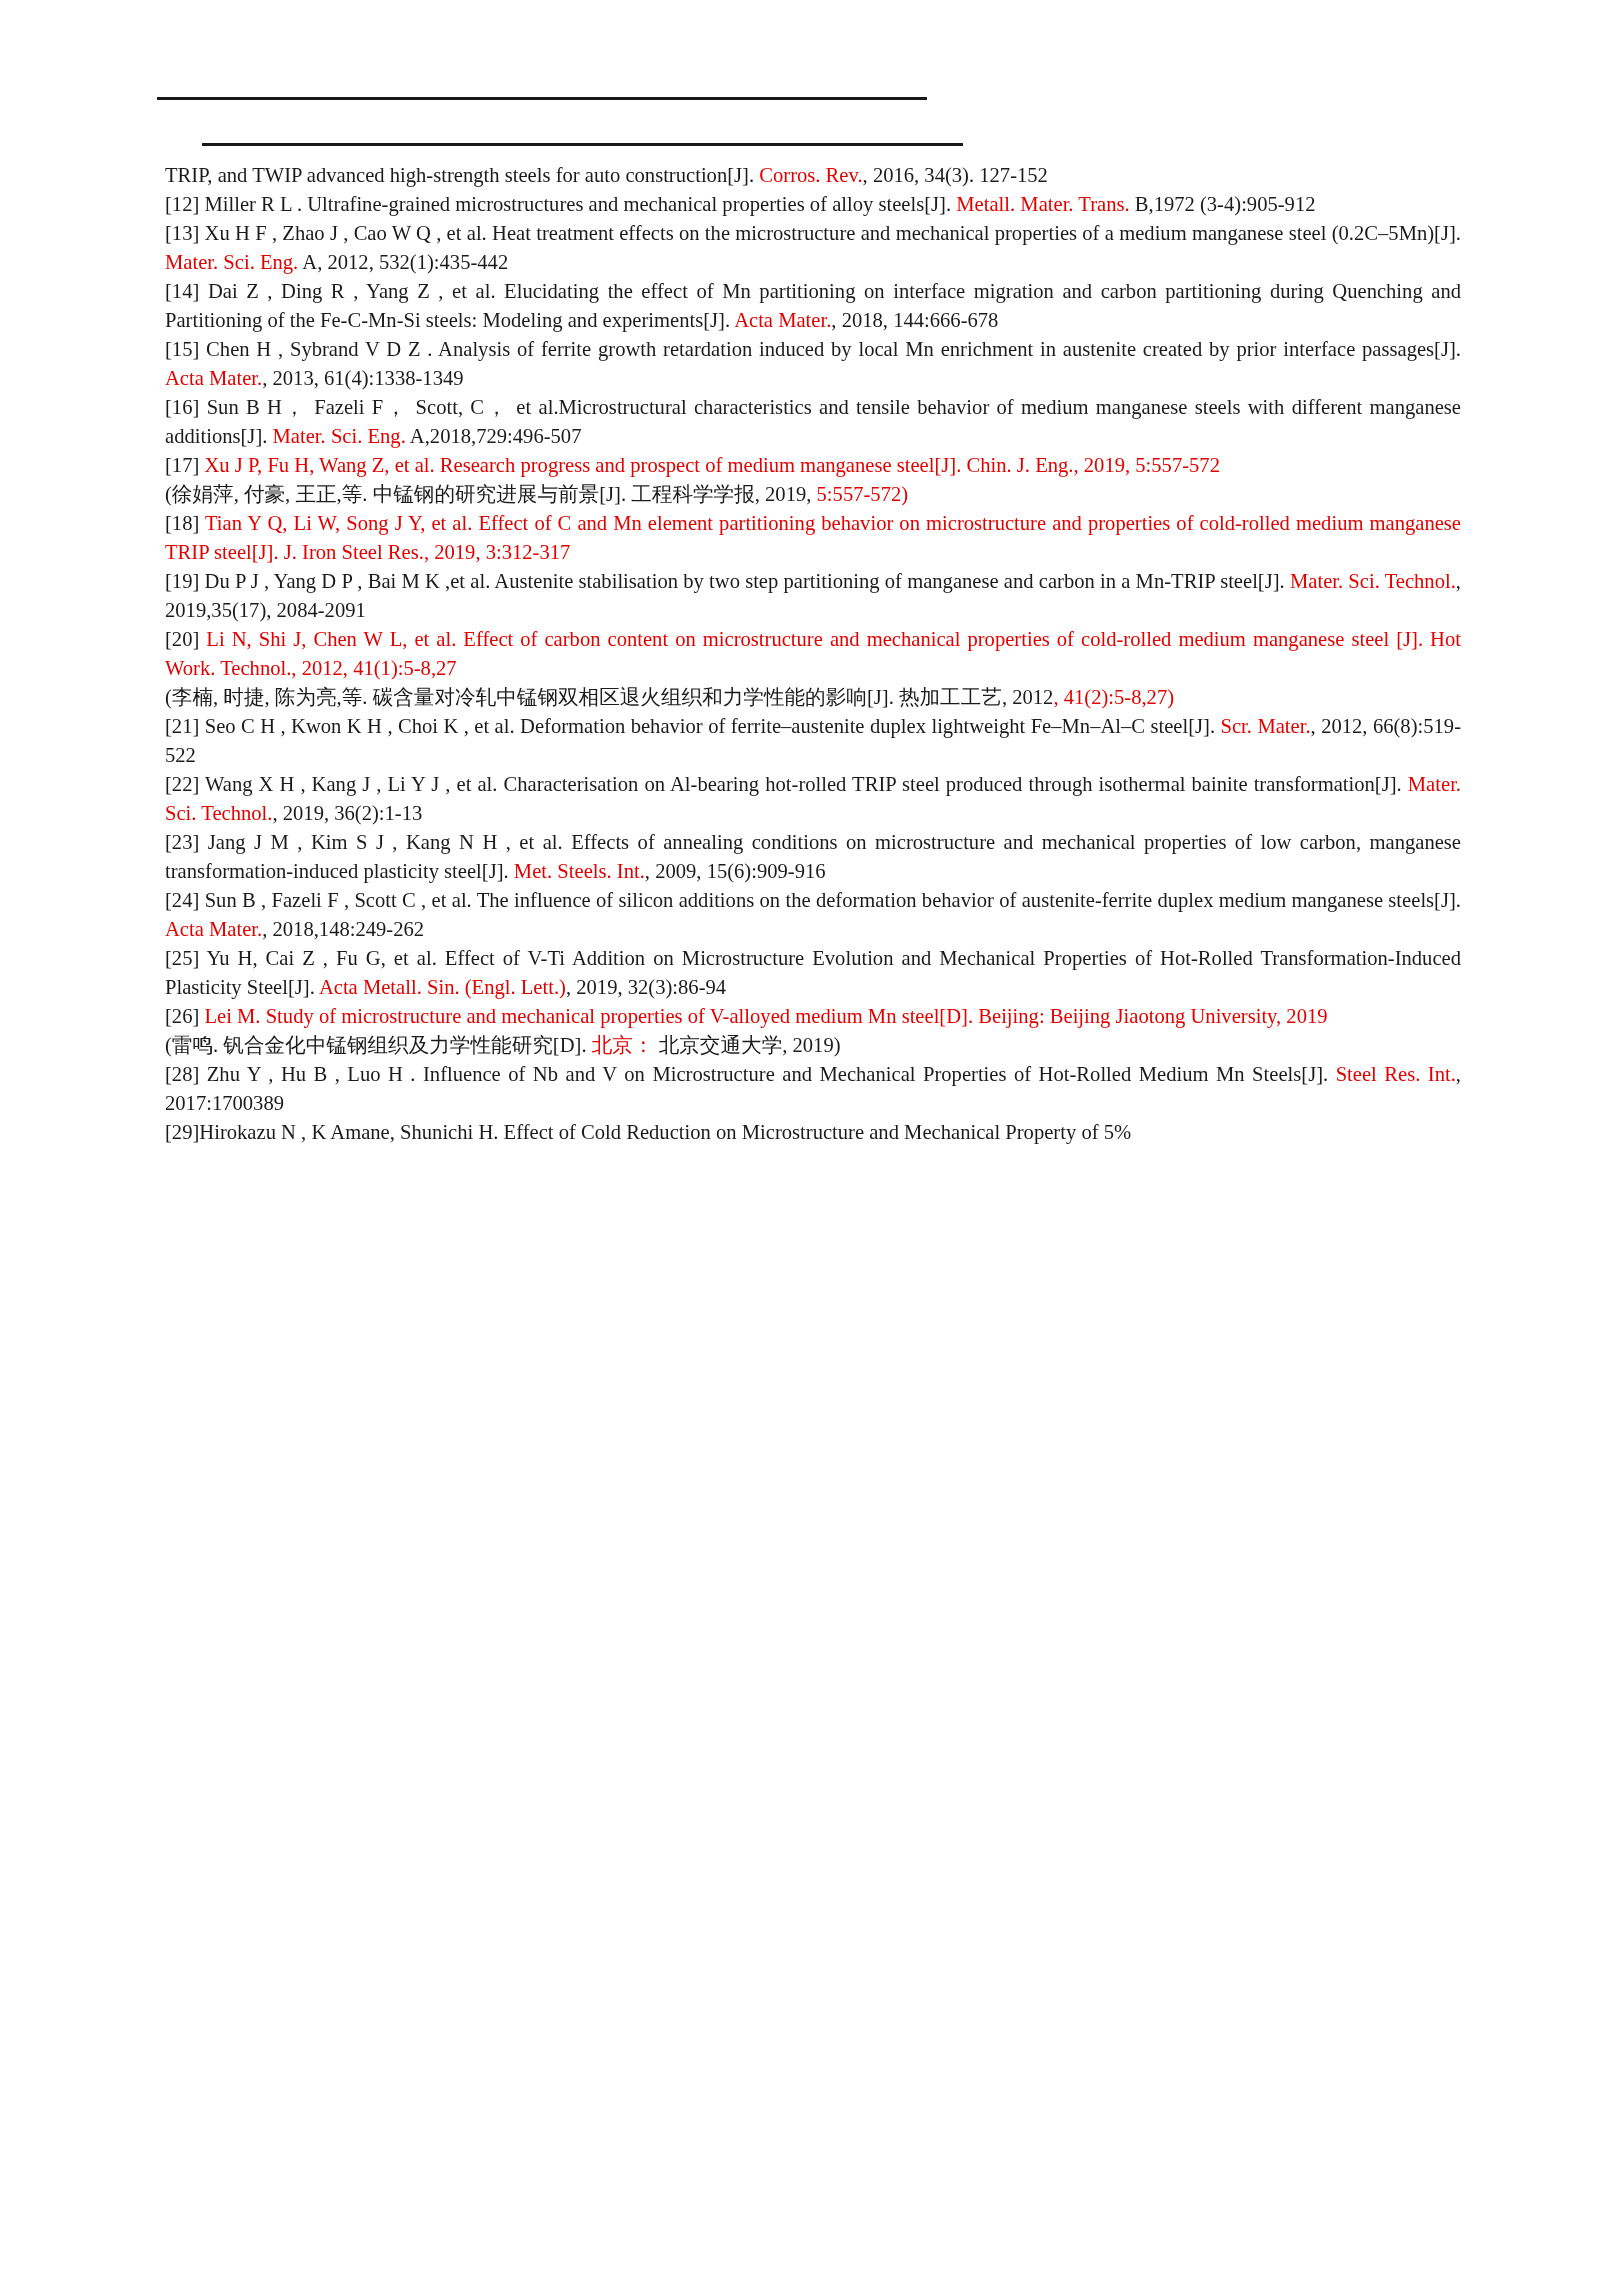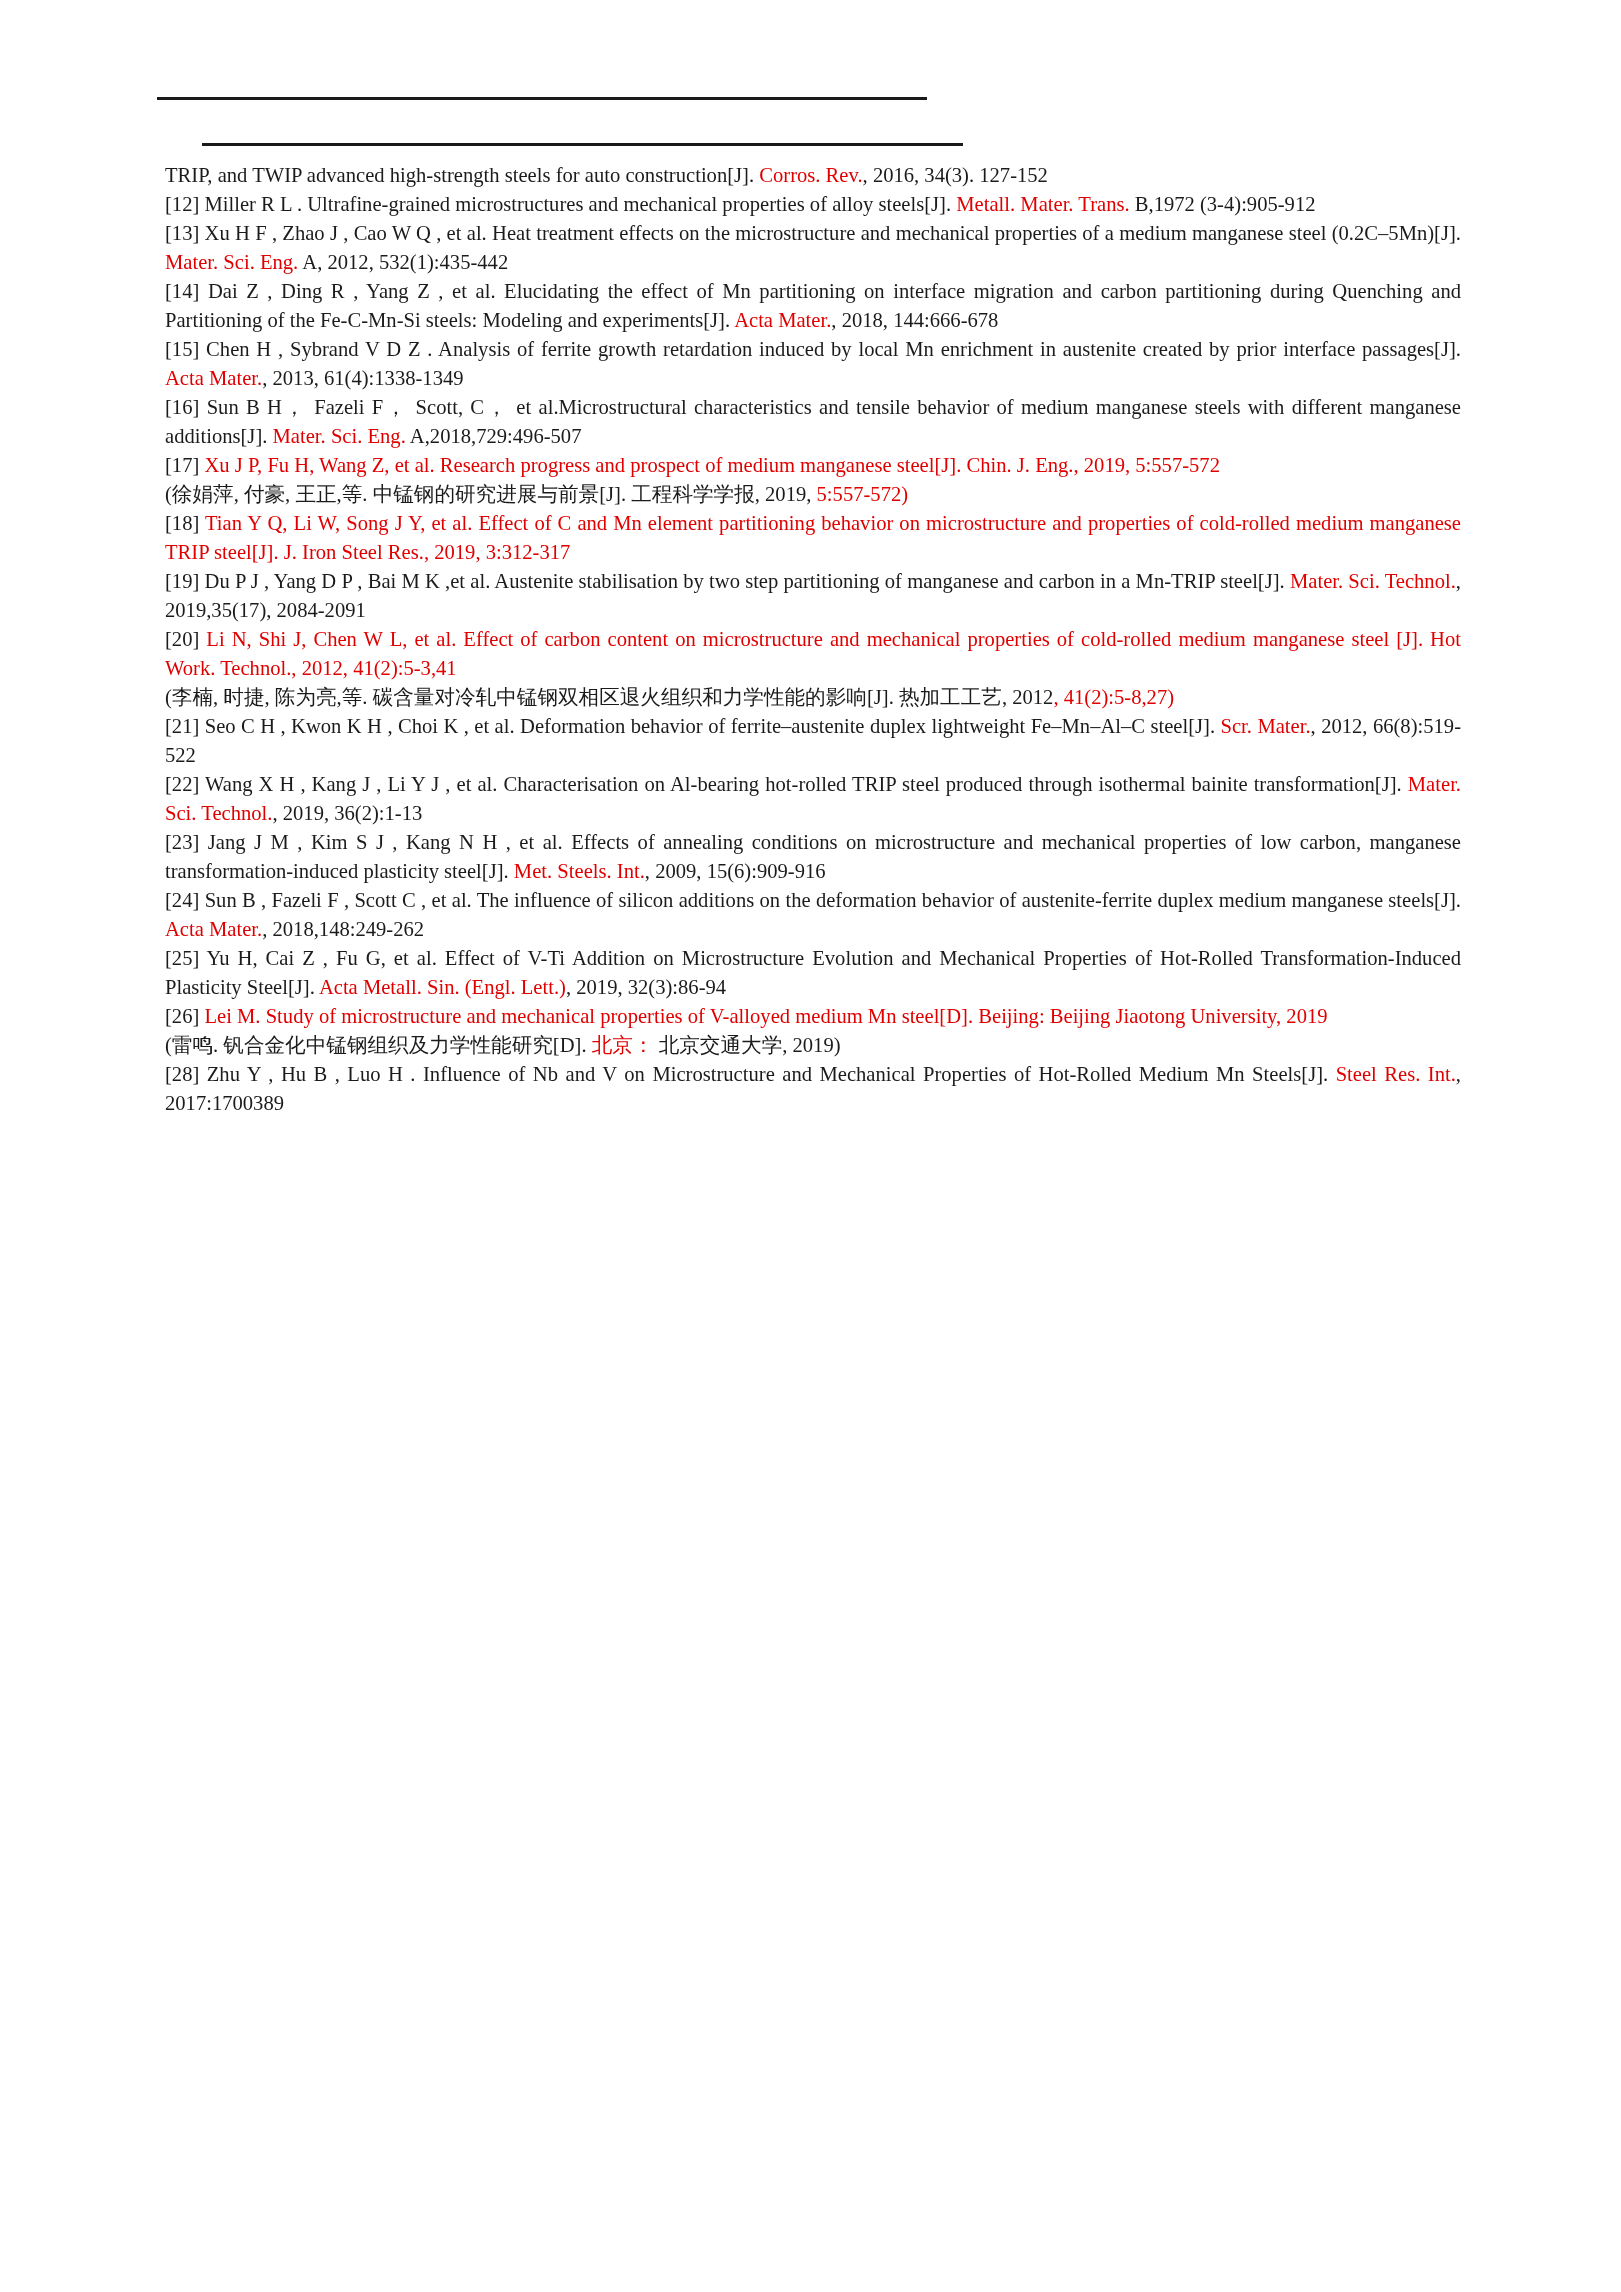--- a/index.html
+++ b/index.html
@@ -57,25 +57,26 @@
       <p class="ref"><span class="seg-black">TRIP, and TWIP advanced high-strength steels for auto construction[J]. </span><span class="seg-red">Corros. Rev.</span><span class="seg-black">, 2016, 34(3). 127-152</span></p>
       <p class="ref"><span class="seg-black">[12] Miller R L . Ultrafine-grained microstructures and mechanical properties of alloy steels[J]. </span><span class="seg-red">Metall. Mater. Trans.</span><span class="seg-black"> B,1972 (3-4):905-912</span></p>
       <p class="ref"><span class="seg-black">[13] Xu H F , Zhao J , Cao W Q , et al. Heat treatment effects on the microstructure and mechanical properties of a medium manganese steel (0.2C–5Mn)[J]. </span><span class="seg-red">Mater. Sci. Eng.</span><span class="seg-black"> A, 2012, 532(1):435-442</span></p>
       <p class="ref"><span class="seg-black">[14] Dai Z , Ding R , Yang Z , et al. Elucidating the effect of Mn partitioning on interface migration and carbon partitioning during Quenching and Partitioning of the Fe-C-Mn-Si steels: Modeling and experiments[J]. </span><span class="seg-red">Acta Mater.</span><span class="seg-black">, 2018, 144:666-678</span></p>
       <p class="ref"><span class="seg-black">[15] Chen H , Sybrand V D Z . Analysis of ferrite growth retardation induced by local Mn enrichment in austenite created by prior interface passages[J]. </span><span class="seg-red">Acta Mater.</span><span class="seg-black">, 2013, 61(4):1338-1349</span></p>
       <p class="ref"><span class="seg-black">[16] Sun B H， Fazeli F， Scott, C， et al.Microstructural characteristics and tensile behavior of medium manganese steels with different manganese additions[J]. </span><span class="seg-red">Mater. Sci. Eng.</span><span class="seg-black"> A,2018,729:496-507</span></p>
       <p class="ref"><span class="seg-black">[17] </span><span class="seg-red">Xu J P, Fu H, Wang Z, et al. Research progress and prospect of medium manganese steel[J]. Chin. J. Eng., 2019, 5:557-572</span></p>
       <p class="ref"><span class="seg-black">(徐娟萍, 付豪, 王正,等. 中锰钢的研究进展与前景[J]. 工程科学学报, 2019, </span><span class="seg-red">5:557-572)</span></p>
       <p class="ref"><span class="seg-black">[18] </span><span class="seg-red">Tian Y Q, Li W, Song J Y, et al. Effect of C and Mn element partitioning behavior on microstructure and properties of cold-rolled medium manganese TRIP steel[J]. J. Iron Steel Res., 2019, 3:312-317</span></p>
       <p class="ref"><span class="seg-black">[19] Du P J , Yang D P , Bai M K ,et al. Austenite stabilisation by two step partitioning of manganese and carbon in a Mn-TRIP steel[J]. </span><span class="seg-red">Mater. Sci. Technol.</span><span class="seg-black">, 2019,35(17), 2084-2091</span></p>
-      <p class="ref"><span class="seg-black">[20] </span><span class="seg-red">Li N, Shi J, Chen W L, et al. Effect of carbon content on microstructure and mechanical properties of cold-rolled medium manganese steel [J]. Hot Work. Technol., 2012, 41(2):5-3,41</span></p>
+      <p class="ref"><span class="seg-black">[20] </span><span class="seg-red">Li N, Shi J, Chen W L, et al. Effect of carbon content on microstructure and mechanical properties of cold-rolled medium manganese steel [J]. Hot Work. Technol., 2012, 41(1):5-8,27</span></p>
       <p class="ref"><span class="seg-black">(李楠, 时捷, 陈为亮,等. 碳含量对冷轧中锰钢双相区退火组织和力学性能的影响[J]. 热加工工艺, 2012</span><span class="seg-red">, 41(2):5-8,27)</span></p>
       <p class="ref"><span class="seg-black">[21] Seo C H , Kwon K H , Choi K , et al. Deformation behavior of ferrite–austenite duplex lightweight Fe–Mn–Al–C steel[J]. </span><span class="seg-red">Scr. Mater.</span><span class="seg-black">, 2012, 66(8):519-522</span></p>
       <p class="ref"><span class="seg-black">[22] Wang X H , Kang J , Li Y J , et al. Characterisation on Al-bearing hot-rolled TRIP steel produced through isothermal bainite transformation[J]. </span><span class="seg-red">Mater. Sci. Technol.</span><span class="seg-black">, 2019, 36(2):1-13</span></p>
       <p class="ref"><span class="seg-black">[23] Jang J M , Kim S J , Kang N H , et al. Effects of annealing conditions on microstructure and mechanical properties of low carbon, manganese transformation-induced plasticity steel[J]. </span><span class="seg-red">Met. Steels. Int.</span><span class="seg-black">, 2009, 15(6):909-916</span></p>
       <p class="ref"><span class="seg-black">[24] Sun B , Fazeli F , Scott C , et al. The influence of silicon additions on the deformation behavior of austenite-ferrite duplex medium manganese steels[J]. </span><span class="seg-red">Acta Mater.</span><span class="seg-black">, 2018,148:249-262</span></p>
       <p class="ref"><span class="seg-black">[25] Yu H, Cai Z , Fu G, et al. Effect of V-Ti Addition on Microstructure Evolution and Mechanical Properties of Hot-Rolled Transformation-Induced Plasticity Steel[J]. </span><span class="seg-red">Acta Metall. Sin. (Engl. Lett.)</span><span class="seg-black">, 2019, 32(3):86-94</span></p>
       <p class="ref"><span class="seg-black">[26] </span><span class="seg-red">Lei M. Study of microstructure and mechanical properties of V-alloyed medium Mn steel[D]. Beijing: Beijing Jiaotong University, 2019</span></p>
       <p class="ref"><span class="seg-black">(雷鸣. 钒合金化中锰钢组织及力学性能研究[D]. </span><span class="seg-red">北京：</span><span class="seg-black"> 北京交通大学, 2019)</span></p>
       <p class="ref"><span class="seg-black">[28] Zhu Y , Hu B , Luo H . Influence of Nb and V on Microstructure and Mechanical Properties of Hot-Rolled Medium Mn Steels[J]. </span><span class="seg-red">Steel Res. Int.</span><span class="seg-black">, 2017:1700389</span></p>
+      <p class="ref"><span class="seg-black">[29]Hirokazu N , K Amane, Shunichi H. Effect of Cold Reduction on Microstructure and Mechanical Property of 5%</span></p>
     </div>
 </div>
 
 
 </body></html>

